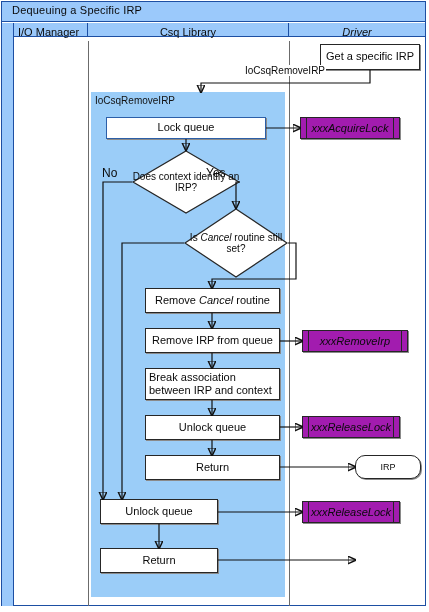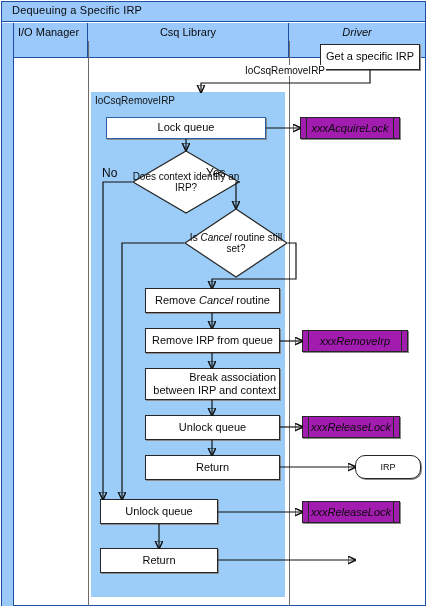--- a/index.html
+++ b/index.html
@@ -13,41 +13,41 @@
   .title-bar{position:absolute;left:2px;top:2px;width:423px;height:20px;
              background:#9BC9FB;border-bottom:1px solid #1D4FA3;box-sizing:border-box;}
   .title-text{position:absolute;left:12px;top:4px;font-size:11px;color:#0a0a0a;
               white-space:nowrap;letter-spacing:.2px;}
 
   
   .gutter{position:absolute;left:2px;top:23px;width:12px;height:583px;background:#9BC9FB;
           border-right:1px solid #1D4FA3;box-sizing:border-box;}
 
   
-  .hdr{position:absolute;top:23px;height:35px;background:#9BC9FB;
+  .hdr{position:absolute;top:23px;height:14px;background:#9BC9FB;
        border-bottom:1px solid #1D4FA3;box-sizing:border-box;
        font-size:11px;color:#0a0a0a;text-align:center;line-height:18px;white-space:nowrap;}
   .hdr.io{left:14px;width:74px;border-right:1px solid #1D4FA3;text-align:left;padding-left:4px;box-sizing:border-box;}
   .hdr.csq{left:88px;width:201px;border-right:1px solid #1D4FA3;}
   .hdr.drv{left:289px;width:136px;font-style:italic;}
 
   
   .coldiv{position:absolute;top:41px;width:1px;height:565px;background:#6b6b6b;}
   .coldiv.a{left:88px;}
   .coldiv.b{left:289px;}
 
   
   .panel{position:absolute;left:91px;top:92px;width:194px;height:505px;background:#9BCDF8;}
   .panel-label{position:absolute;left:95px;top:95px;font-size:10px;color:#111;white-space:nowrap;}
 
   
   .box{position:absolute;background:#ffffff;border:1px solid #262626;
        box-shadow:1px 1px 0 #8a8a8a;box-sizing:border-box;
        font-size:11px;color:#0a0a0a;display:flex;align-items:center;
-       justify-content:center;text-align:right;line-height:1.2;}
+       justify-content:center;text-align:left;line-height:1.2;}
   .box.blueline{border-color:#2C5FA8;}
 
   
   .sub{position:absolute;background:#a21caf;border:1px solid #262626;
        box-shadow:1px 1px 0 #8a8a8a;box-sizing:border-box;
        font-size:11px;font-style:italic;color:#0a0a0a;
        display:flex;align-items:center;justify-content:center;white-space:nowrap;}
   .sub:before,.sub:after{content:"";position:absolute;top:0;bottom:0;width:1px;background:#262626;}
   .sub:before{left:5px;}
   .sub:after{right:5px;}

